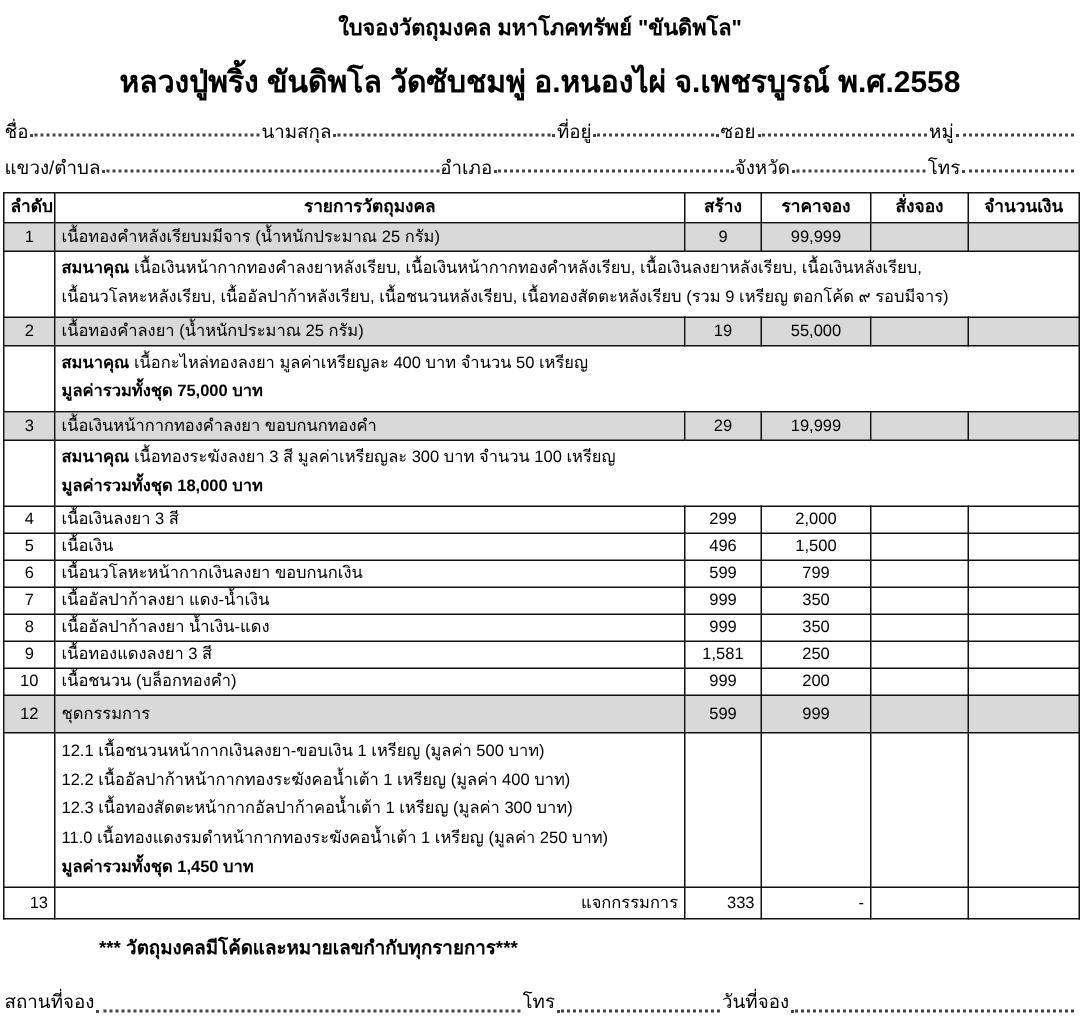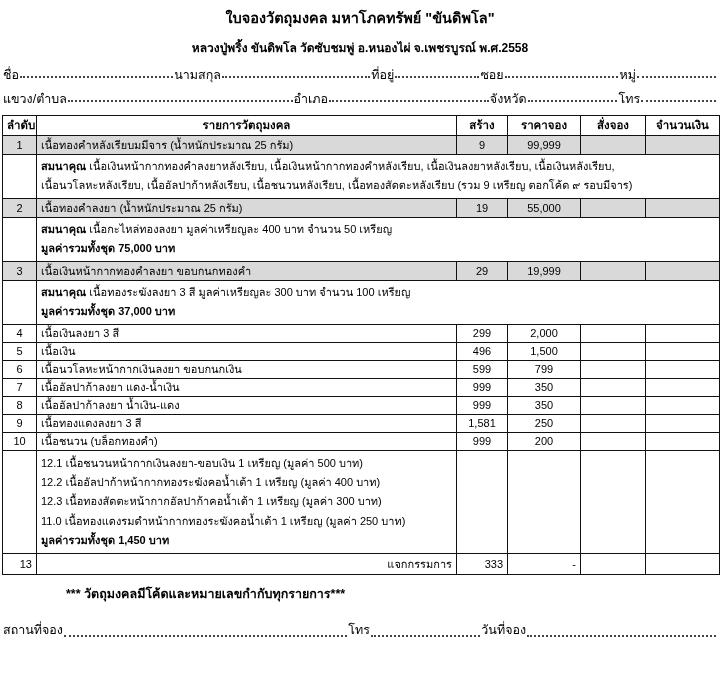--- a/index.html
+++ b/index.html
@@ -5,21 +5,21 @@
   * { box-sizing: border-box; margin: 0; padding: 0; }
   html, body {
     width: 720px; height: 680px;
     background: #ffffff; color: #000;
     font-family: "Liberation Sans", "DejaVu Sans", sans-serif;
     overflow: hidden;
   }
   .page { padding: 6px 2px 0 2px; }
 
   .title   { text-align: center; font-weight: bold; font-size: 14.5px; }
-  .subtitle{ text-align: center; font-weight: bold; font-size: 12px; margin-top: 9px; }
+  .subtitle{ text-align: center; font-weight: bold; font-size: 20px; margin-top: 9px; }
 
   .form-line {
     display: flex; align-items: center;
     font-size: 12.5px; height: 21px; margin: 0 1px;
   }
   .form-line.l1 { margin-top: 7px; }
   .form-line.l2 { margin-top: 3px; }
   .lbl { white-space: nowrap; }
   .dots {
     border-bottom: 2px dotted #444;
@@ -148,21 +148,21 @@
       <td>เนื้อเงินหน้ากากทองคำลงยา ขอบกนกทองคำ</td>
       <td class="c-num">29</td>
       <td class="c-num">19,999</td>
       <td></td>
       <td></td>
     </tr>
     <tr>
       <td class="white-no"></td>
       <td class="bonus-cell" colspan="5">
         <div class="bonus-line"><span class="bold">สมนาคุณ</span> <span>เนื้อทองระฆังลงยา 3 สี มูลค่าเหรียญละ 300 บาท จำนวน 100 เหรียญ</span></div>
-        <div class="bonus-line bold">มูลค่ารวมทั้งชุด 37,000 บาท</div>
+        <div class="bonus-line bold">มูลค่ารวมทั้งชุด 18,000 บาท</div>
       </td>
     </tr>
 
     <tr class="r-mid">
       <td class="c-no">4</td>
       <td>เนื้อเงินลงยา 3 สี</td>
       <td class="c-num">299</td>
       <td class="c-num">2,000</td>
       <td></td>
       <td></td>
@@ -209,20 +209,28 @@
     </tr>
     <tr class="r-mid">
       <td class="c-no">10</td>
       <td>เนื้อชนวน (บล็อกทองคำ)</td>
       <td class="c-num">999</td>
       <td class="c-num">200</td>
       <td></td>
       <td></td>
     </tr>
 
+    <tr class="r-12 shaded">
+      <td class="c-no">12</td>
+      <td>ชุดกรรมการ</td>
+      <td class="c-num">599</td>
+      <td class="c-num">999</td>
+      <td></td>
+      <td></td>
+    </tr>
     <tr>
       <td></td>
       <td class="b12-cell">
         <div class="b12-line">12.1 เนื้อชนวนหน้ากากเงินลงยา-ขอบเงิน 1 เหรียญ (มูลค่า 500 บาท)</div>
         <div class="b12-line">12.2 เนื้ออัลปาก้าหน้ากากทองระฆังคอน้ำเต้า 1 เหรียญ (มูลค่า 400 บาท)</div>
         <div class="b12-line">12.3 เนื้อทองสัดตะหน้ากากอัลปาก้าคอน้ำเต้า 1 เหรียญ (มูลค่า 300 บาท)</div>
         <div class="b12-line">11.0 เนื้อทองแดงรมดำหน้ากากทองระฆังคอน้ำเต้า 1 เหรียญ (มูลค่า 250 บาท)</div>
         <div class="b12-line bold">มูลค่ารวมทั้งชุด 1,450 บาท</div>
       </td>
       <td></td>

